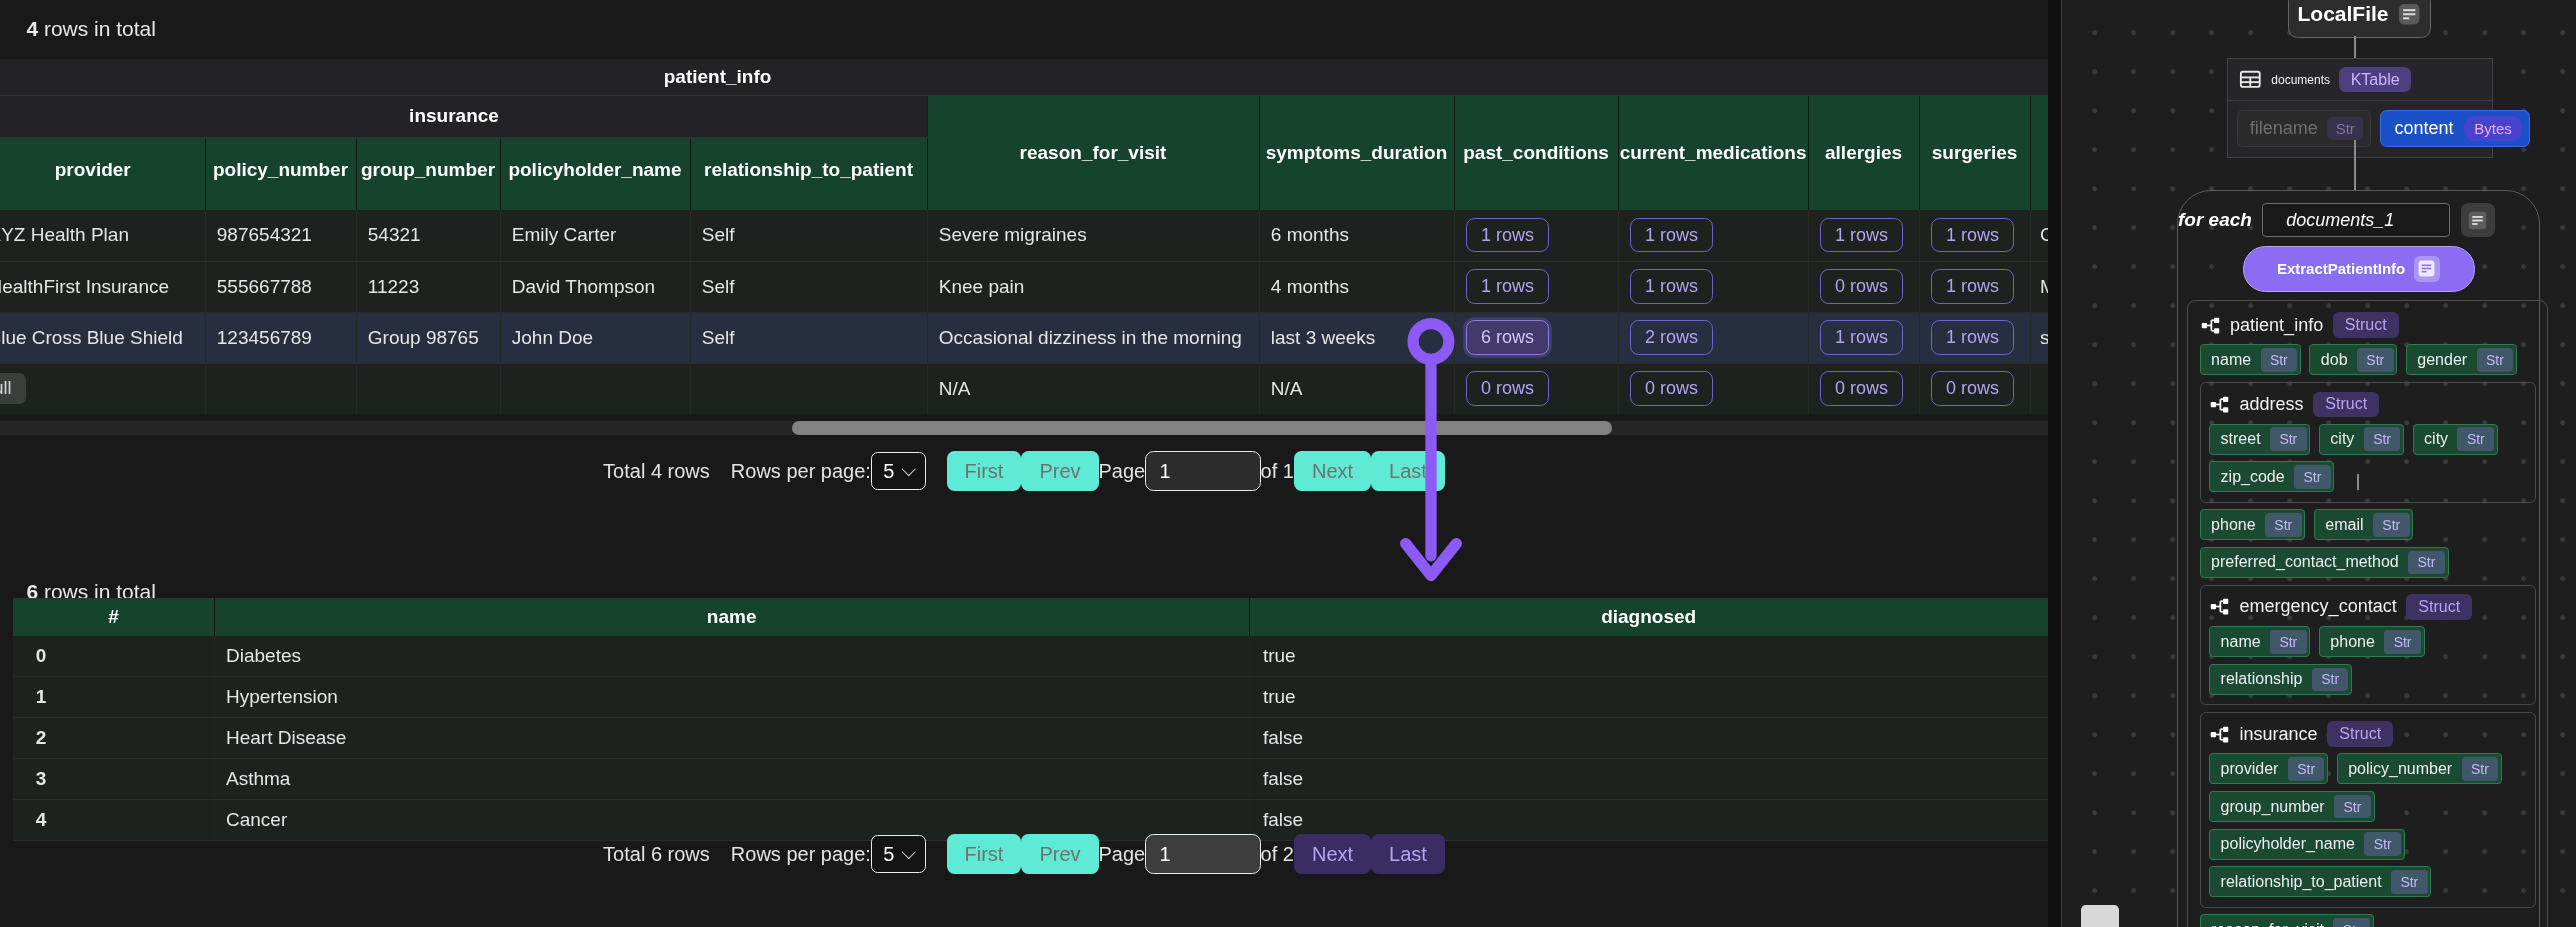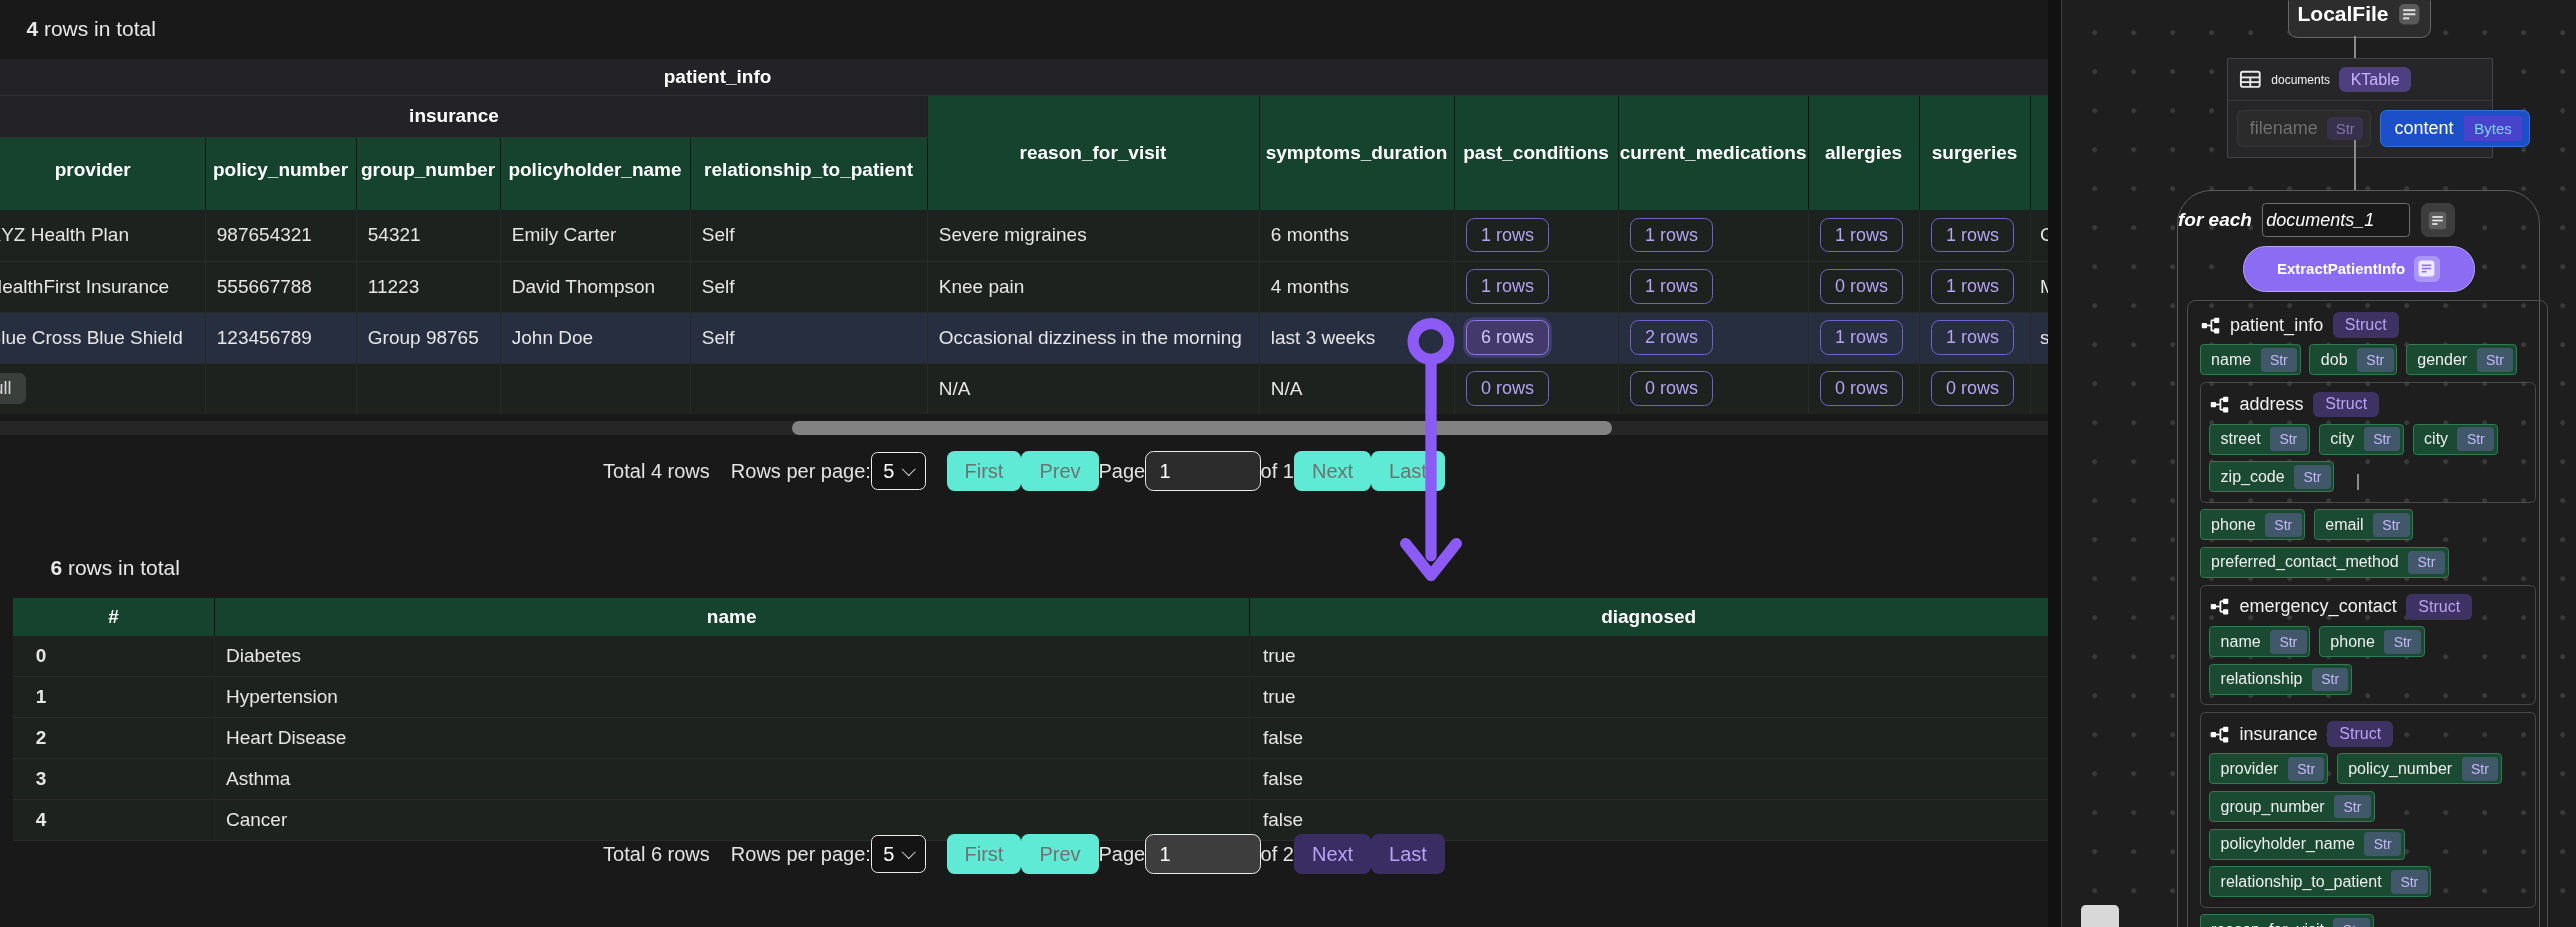--- a/index.html
+++ b/index.html
@@ -6,21 +6,21 @@
   body{
     width:2576px;height:928px;position:relative;overflow:hidden;
     background:#191919;color:#e9e9e9;
     font-family:"Liberation Sans", sans-serif;
   }
   
   .main{position:absolute;left:0;top:0;width:2048px;height:928px;}
   .tbl-title{position:absolute;left:26.4px;font-size:21px;color:#e8e8e8;}
   .tbl-title b{font-weight:bold;}
   #t1-title{top:17px;}
-  #t2-title{top:556px;margin-left:24px;}
+  #t2-title{top:580px;}
 
   #t1-wrap{position:absolute;left:0;top:59px;width:2048px;height:355px;overflow:hidden;background:#1c211e;}
   table.grid{border-collapse:collapse;table-layout:fixed;}
   #t1{margin-left:-19px;width:2197px;}
   #t1 th,#t1 td,#t2 th,#t2 td{font-size:19px;overflow:hidden;white-space:nowrap;}
   th.hdark{background:#232327;color:#ffffff;font-weight:bold;text-align:center;border-bottom:0.9px solid #323236;}
   th.hgreen{background:#16432e;color:#ffffff;font-weight:bold;text-align:center;border-right:0.9px solid rgba(0,0,0,0.28);vertical-align:middle;}
   th.hgreen.top{vertical-align:top;padding-top:21px;}
   #t1 tbody td{background:#1d221f;color:#e6e6e6;border-bottom:0.9px solid #2b2b2b;border-right:0.9px solid rgba(255,255,255,0.045);padding-left:11.3px;}
   #t1 tbody tr.hl td{background:#272e3f;}
@@ -69,26 +69,26 @@
   #vl1{top:36px;height:22.6px;}
   #vl2{top:140px;height:51px;}
   .doc-card{position:absolute;left:165px;top:58px;width:264px;background:#262629;border:0.9px solid #414146;}
   .doc-card .hd{height:41px;display:flex;align-items:center;gap:9.4px;padding:0 11.3px;border-bottom:0.9px solid #3a3a3e;}
   .doc-card .hd .nm{font-size:12px;color:#f2f2f2;}
   .badge-ktable{background:#4e3f80;color:#c9b6ff;font-size:16px;border-radius:6.6px;padding:3.8px 11.3px;}
   .doc-card .flds{display:flex;gap:9.4px;padding:8.5px 9.4px 9.4px 9.4px;}
   .chip-dim{display:flex;align-items:center;background:#2b2b2b;border:0.9px solid #39393d;border-radius:5.7px;padding:5.7px 3.8px 5.7px 11.3px;color:#6f6f6f;font-size:18px;}
   .chip-dim .ty{background:#37314b;color:#7f73ad;font-size:15px;border-radius:4.7px;padding:2.8px 8.5px;margin-left:9.4px;margin-right:2.8px;}
   .chip-active{display:flex;align-items:center;background:#1b50c8;border:0.9px solid #3a6fe0;border-radius:6.6px;padding:5.7px 3.8px 5.7px 13.2px;color:#ffffff;font-size:18px;}
-  .chip-active .ty{background:#4843cc;color:#7dd3fc;font-size:15px;border-radius:1px;padding:3.8px 10.4px;margin-left:10.4px;margin-right:2.8px;}
+  .chip-active .ty{background:#4843cc;color:#f0abfc;font-size:15px;border-radius:10px;padding:3.8px 10.4px;margin-left:10.4px;margin-right:2.8px;}
 
   .foreach-box{position:absolute;left:115px;top:190px;width:361px;height:849px;border:1.9px solid #5a5a5a;border-radius:34px;}
   .fe-head{display:flex;align-items:center;justify-content:flex-start;gap:10.4px;margin-top:12.3px;font-style:italic;}
   .fe-label{font-size:19px;font-weight:bold;color:#fff;}
-  .fe-input{width:140px;height:32px;background:#191919;border:1.9px solid #6f6f6f;border-radius:3.8px;display:flex;align-items:center;padding:0 3px;font-size:18px;color:#fff;}
+  .fe-input{width:140px;height:32px;background:#191919;border:1.9px solid #6f6f6f;border-radius:3.8px;display:flex;align-items:center;padding:0 23px;font-size:18px;color:#fff;}
   .icon-btn{width:34px;height:34px;border-radius:7.5px;background:#3d3d3d;display:flex;align-items:center;justify-content:center;}
   .pill{width:230px;height:44px;margin:8.5px auto 0 auto;border-radius:22.6px;background:#8b6cf3;border:1.9px solid #b7a4fa;
     display:flex;align-items:center;justify-content:center;gap:8.5px;font-size:15px;font-weight:bold;color:#fff;}
   .pill .ibg{background:rgba(255,255,255,0.28);border-radius:5.7px;width:26.4px;height:26.4px;display:flex;align-items:center;justify-content:center;}
   #vl3{left:179px;top:283px;height:16px;}
 
   .schema{position:absolute;left:9.4px;top:109px;width:336px;border:0.9px solid #4f4f4f;border-radius:8.5px;padding:11.3px;height:1131px;}
   .s-row{display:flex;align-items:center;gap:9.4px;margin-bottom:6.6px;}
   .s-label{font-size:18px;color:#f2f2f2;}
   .badge-struct{background:#3e3263;color:#b8a2f4;font-size:16px;border-radius:5.7px;padding:3.8px 12.3px;}

